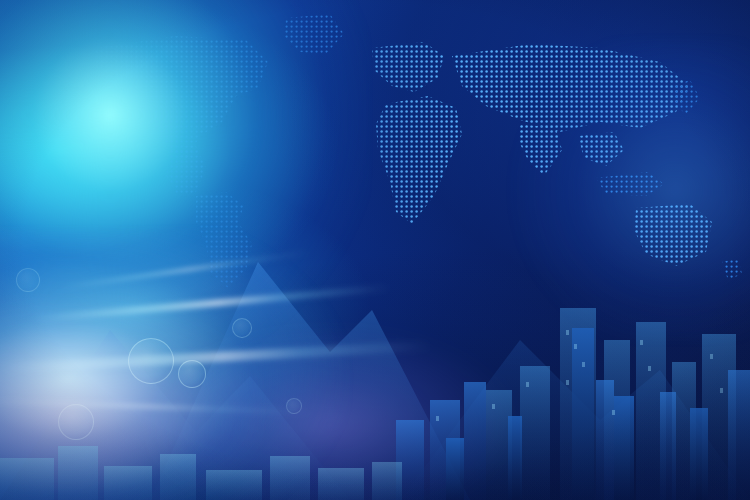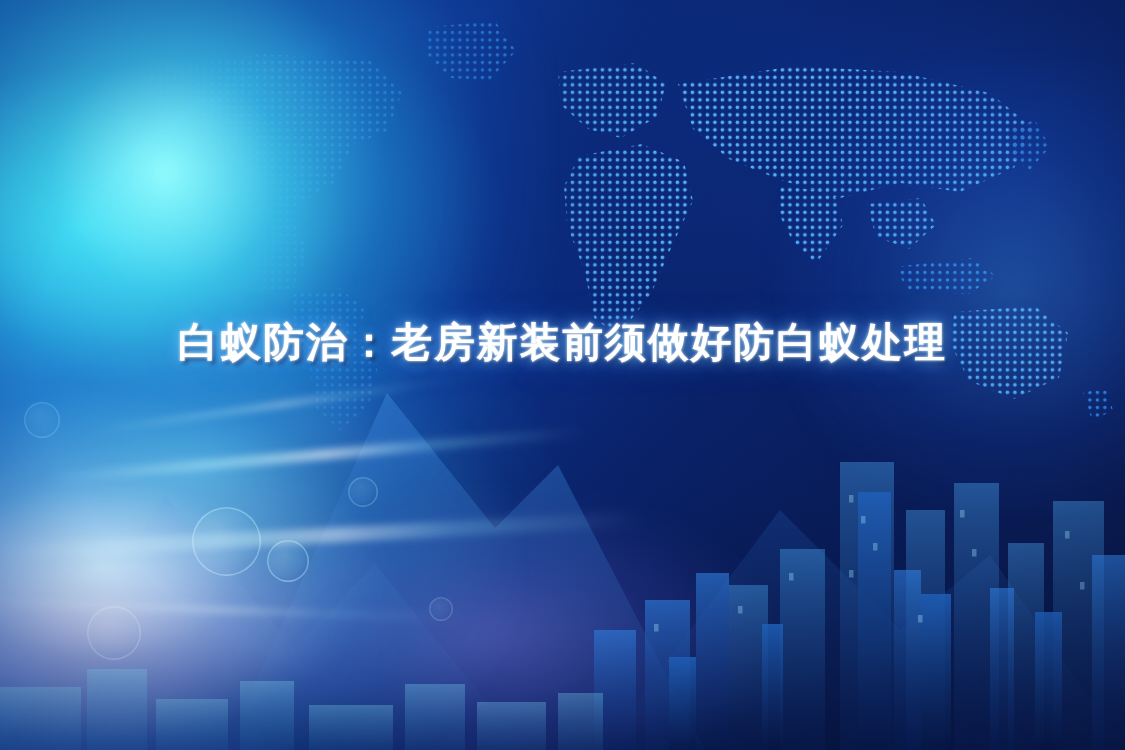--- a/index.html
+++ b/index.html
@@ -310,17 +310,14 @@
         <rect x="612" y="140" width="3" height="5"></rect>
           <rect x="526" y="112" width="3" height="5"></rect>
         <rect x="492" y="134" width="3" height="5"></rect>
           <rect x="436" y="146" width="3" height="5"></rect>
       </g>
     </svg>
   </div>
 
   <div class="layer vignette"></div>
 
-  <div class="title-block">
-    <div class="title-line">白蚁防治：老房新装前须做好防白蚁处理</div>
-  </div>
 
 </div>
 
 </body></html>

